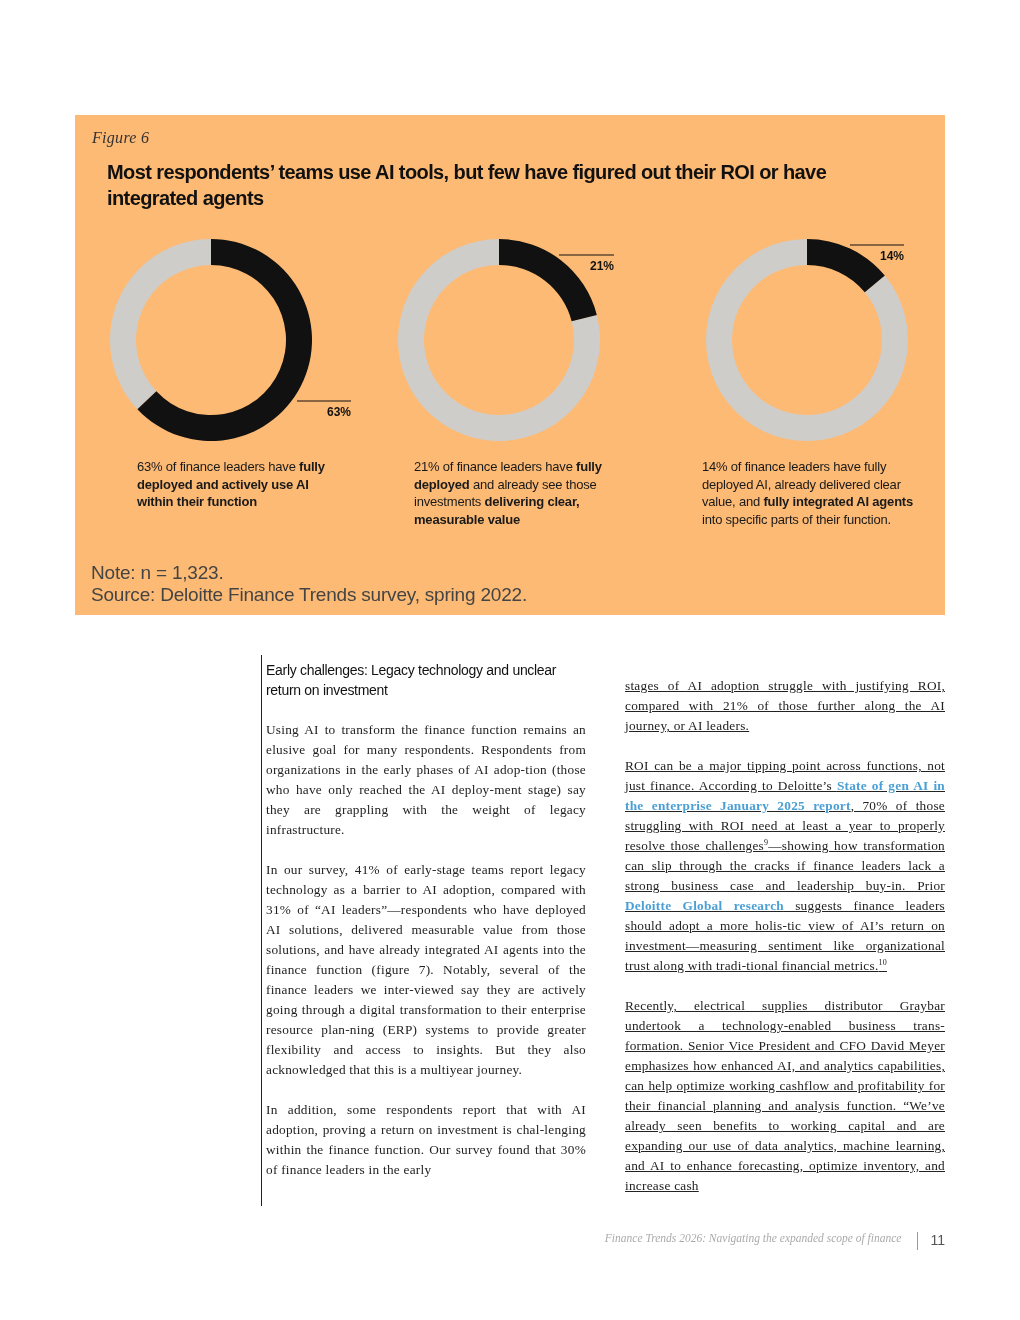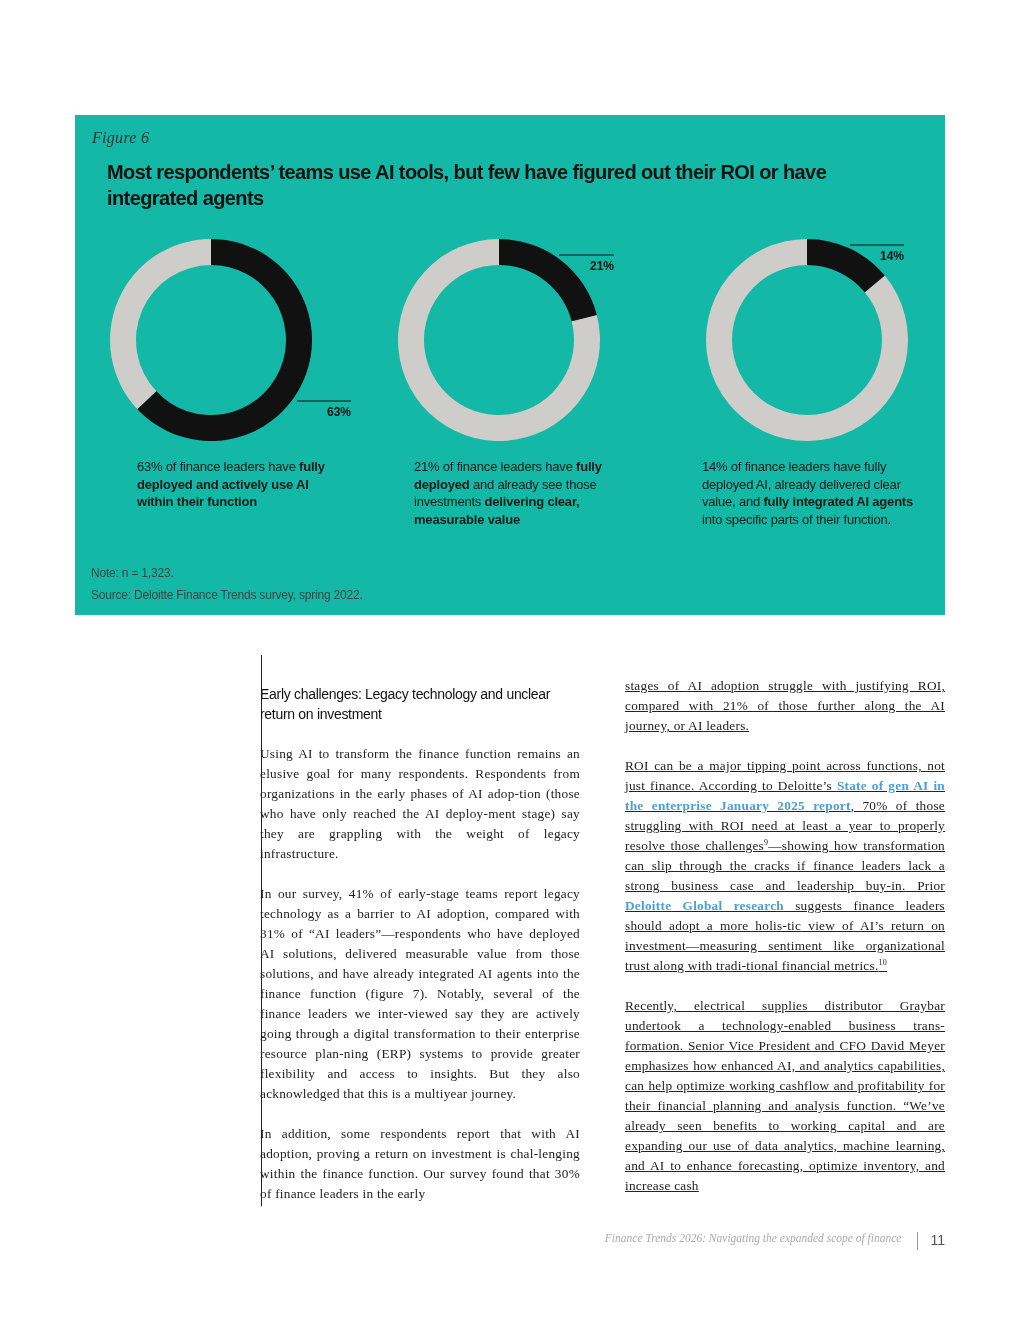--- a/index.html
+++ b/index.html
@@ -1,27 +1,27 @@
 <!DOCTYPE html>
 <html><head>
   <meta charset="utf-8">
   <style>
     html, body { margin: 0; padding: 0; background: #ffffff; }
     body { width: 1020px; height: 1320px; position: relative; overflow: hidden; font-family: "Liberation Sans", sans-serif; color: #1a1a1a; }
-    .panel { position: absolute; left: 75px; top: 115px; width: 870px; height: 500px; background: #14b8a6; }
+    .panel { position: absolute; left: 75px; top: 115px; width: 870px; height: 500px; background: #fdba74; }
     .fig-label { position: absolute; left: 17px; top: 14px; font-family: "Liberation Serif", serif; font-style: italic; font-size: 16px; color: #333; letter-spacing: 0.3px; }
     .fig-title { position: absolute; left: 32px; top: 44px; width: 760px; font-family: "Liberation Sans", sans-serif; font-weight: bold; font-size: 20px; line-height: 26px; letter-spacing: -0.6px; color: #111; }
     .chart-svg { position: absolute; left: 0; top: 0; width: 870px; height: 500px; }
     .caption { position: absolute; font-family: "Liberation Sans", sans-serif; font-size: 13px; line-height: 17.5px; color: #1a1a1a; letter-spacing: -0.2px; }
     .caption b { font-weight: bold; }
-    .note { position: absolute; left: 16px; top: 447px; font-size: 12px; line-height: 22px; color: #444; letter-spacing: -0.2px; }
+    .note { position: absolute; left: 16px; top: 447px; font-size: 19px; line-height: 22px; color: #444; letter-spacing: -0.2px; }
     .col-rule { position: absolute; left: 261px; top: 655px; width: 1px; height: 551px; background: #222; }
     .col { position: absolute; font-family: "Liberation Serif", serif; font-size: 13.3px; line-height: 20px; color: #222; text-align: justify; letter-spacing: 0.25px; }
     .col p { margin: 0 0 20px 0; }
-    .left-col { left: 260px; top: 660px; width: 320px; margin-top: 24px; }
+    .left-col { left: 266px; top: 660px; width: 320px; }
     .right-col { left: 625px; top: 676px; width: 320px; text-decoration: underline; }
     .section-head { font-family: "Liberation Sans", sans-serif; font-size: 14px; line-height: 20px; font-weight: normal; color: #111; margin: 0 0 20px 0; text-align: left; letter-spacing: -0.3px; }
     .link { color: #4a9fd4; font-weight: bold; }
     sup { font-size: 8px; line-height: 0; }
     .footer { position: absolute; right: 75px; top: 1232px; font-family: "Liberation Serif", serif; font-size: 11.5px; color: #aaa; display: flex; }
     .footer .ftitle { font-style: italic; }
     .footer .sep { width: 1px; height: 18px; background: #999; margin: 0 12px 0 16px; }
     .footer .page { font-family: "Liberation Sans", sans-serif; font-size: 14px; color: #555; }
   </style>
 </head>

